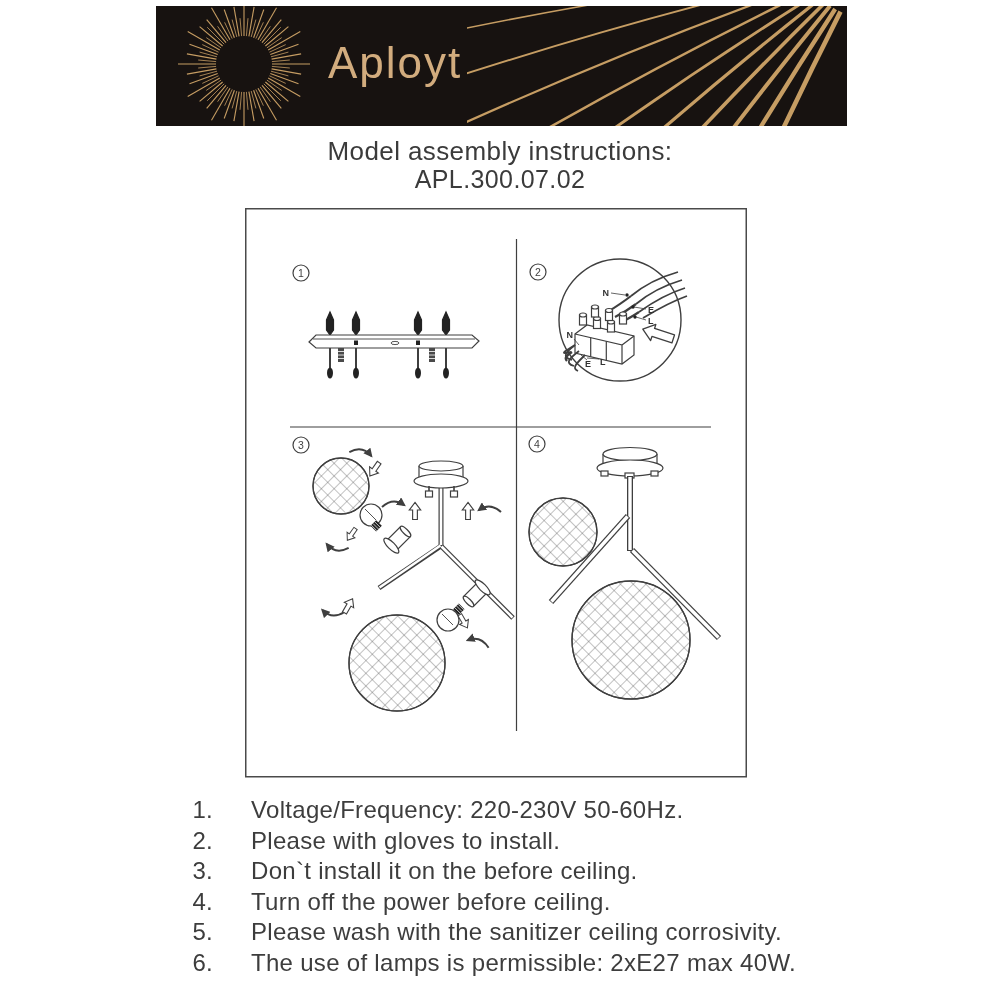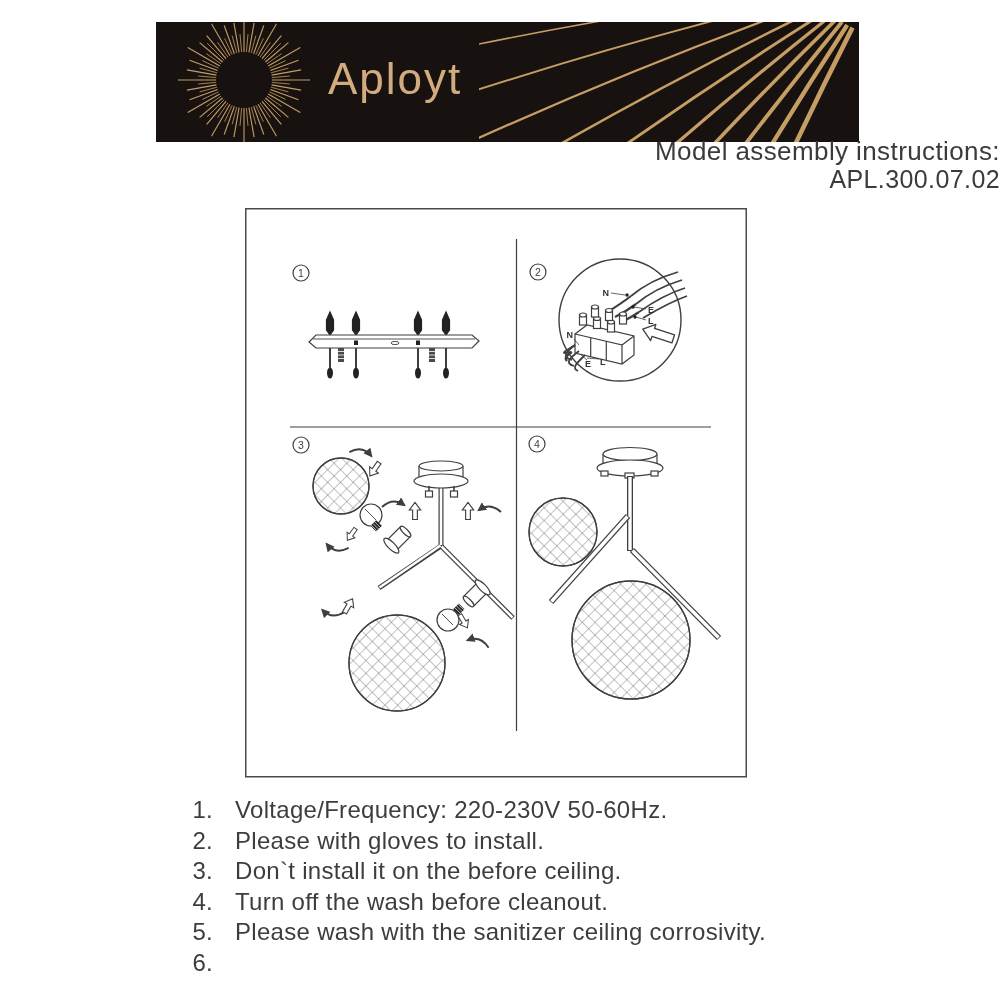--- a/index.html
+++ b/index.html
@@ -2,39 +2,39 @@
 <html style="--gold: #c69d63; --banner: #171210; --ink: #3c3c3c; --line: #3f3f3f;"><head>
 <meta charset="utf-8">
 <style>
   :root{
     --gold:#c69d63; --gold-light:#d2ac7e; --banner:#171210; --ink:#3c3c3c; --line:#3f3f3f;
   }
   html,body{margin:0;padding:0;background:#fff;}
   .page{position:relative;width:1000px;height:1000px;background:#ffffff;overflow:hidden;
         font-family:"Liberation Sans",sans-serif;color:var(--ink);}
   
-  .banner{position:absolute;left:156px;top:22px;width:691px;height:120px;
-          background:var(--banner);overflow:hidden;padding-left:12px;}
+  .banner{position:absolute;left:156px;top:6px;width:691px;height:120px;
+          background:var(--banner);overflow:hidden;}
   .burst-svg{position:absolute;left:22px;top:-8px;width:132px;height:132px;}
   .brand{position:absolute;left:172px;top:33px;font-size:44px;line-height:48px;
          color:var(--gold-light);letter-spacing:2px;font-weight:400;}
   .fan-svg{position:absolute;right:0;top:0;width:380px;height:120px;}
   
-  .title-block{position:absolute;left:0;top:137px;width:1000px;text-align:right;color:#3b3b3b;}
+  .title-block{position:absolute;left:0;top:137px;width:1000px;text-align:center;color:#3b3b3b;}
   .title-line{font-size:26px;line-height:29px;font-weight:500;letter-spacing:.4px;}
   .model-line{font-size:25px;line-height:27px;font-weight:500;letter-spacing:.4px;}
   
   .diagram{position:absolute;left:245px;top:208px;width:502px;height:570px;}
   
   .instructions{position:absolute;left:150px;top:795px;width:730px;font-size:24px;
                 letter-spacing:.3px;color:#3d3d3d;}
   .instructions ol{list-style:none;margin:0;padding:0;}
   .instructions li{display:flex;line-height:30.6px;}
   .instructions .num{width:63px;text-align:right;flex:0 0 63px;}
-  .instructions .txt{margin-left:22px;}
+  .instructions .txt{margin-left:38px;}
 </style>
 </head>
 <body>
 
 <div class="page">
 
   <div class="banner">
     <svg class="burst-svg" viewBox="0 0 132 132">
       <g id="burst-rays" stroke="#c69d63" stroke-width="1">
           <line x1="94.0" y1="66.0" x2="137.0" y2="66.0" stroke-width="1.1" stroke="#c69d63"></line>
@@ -398,25 +398,26 @@
       <li>
           <span class="num">2.</span>
           <span class="txt">Please with gloves to install.</span>
         </li>
       <li>
           <span class="num">3.</span>
           <span class="txt">Don`t install it on the before ceiling.</span>
         </li>
       <li>
           <span class="num">4.</span>
-          <span class="txt">Turn off the wash before cleanout.</span>
+          <span class="txt">Turn off the power before ceiling.</span>
         </li>
       <li>
           <span class="num">5.</span>
           <span class="txt">Please wash with the sanitizer ceiling corrosivity.</span>
         </li>
       <li>
           <span class="num">6.</span>
+          <span class="txt">The use of lamps is permissible: 2xE27 max 40W.</span>
         </li>
     </ol>
   </div>
 
 </div>
 
 </body></html>

